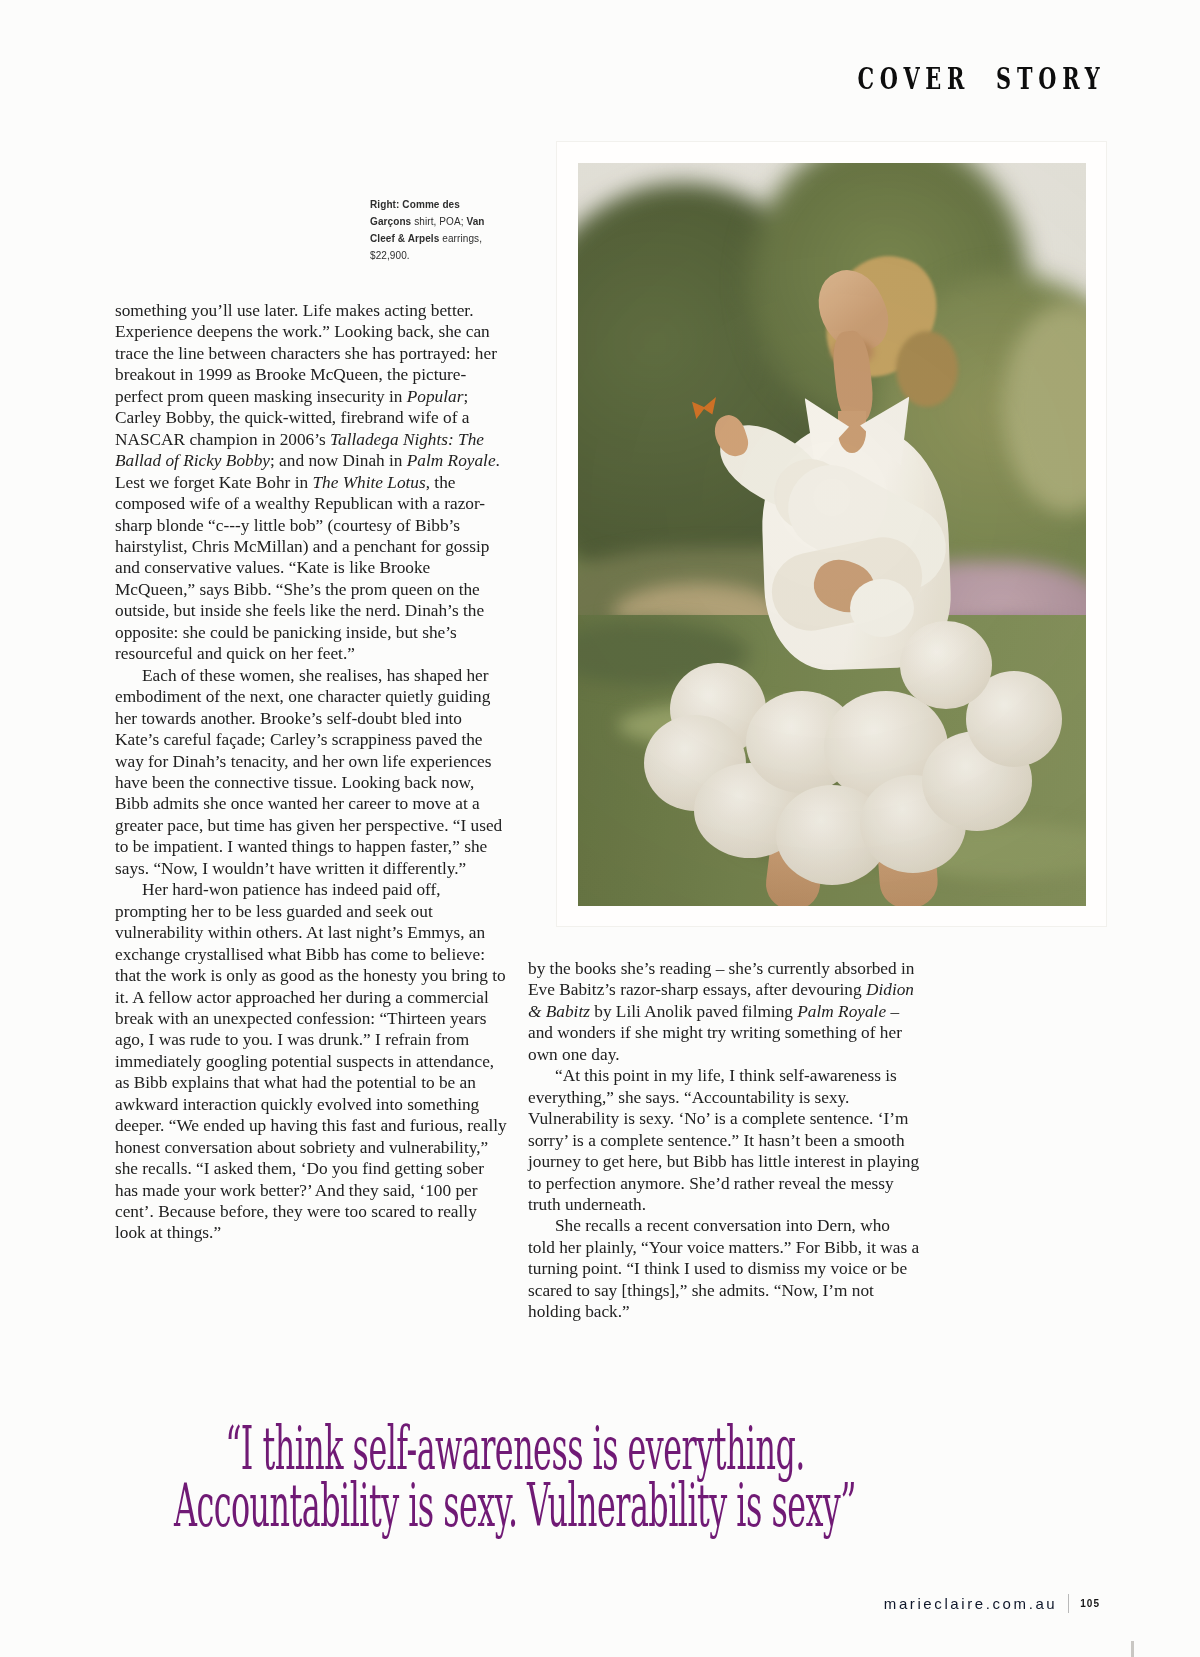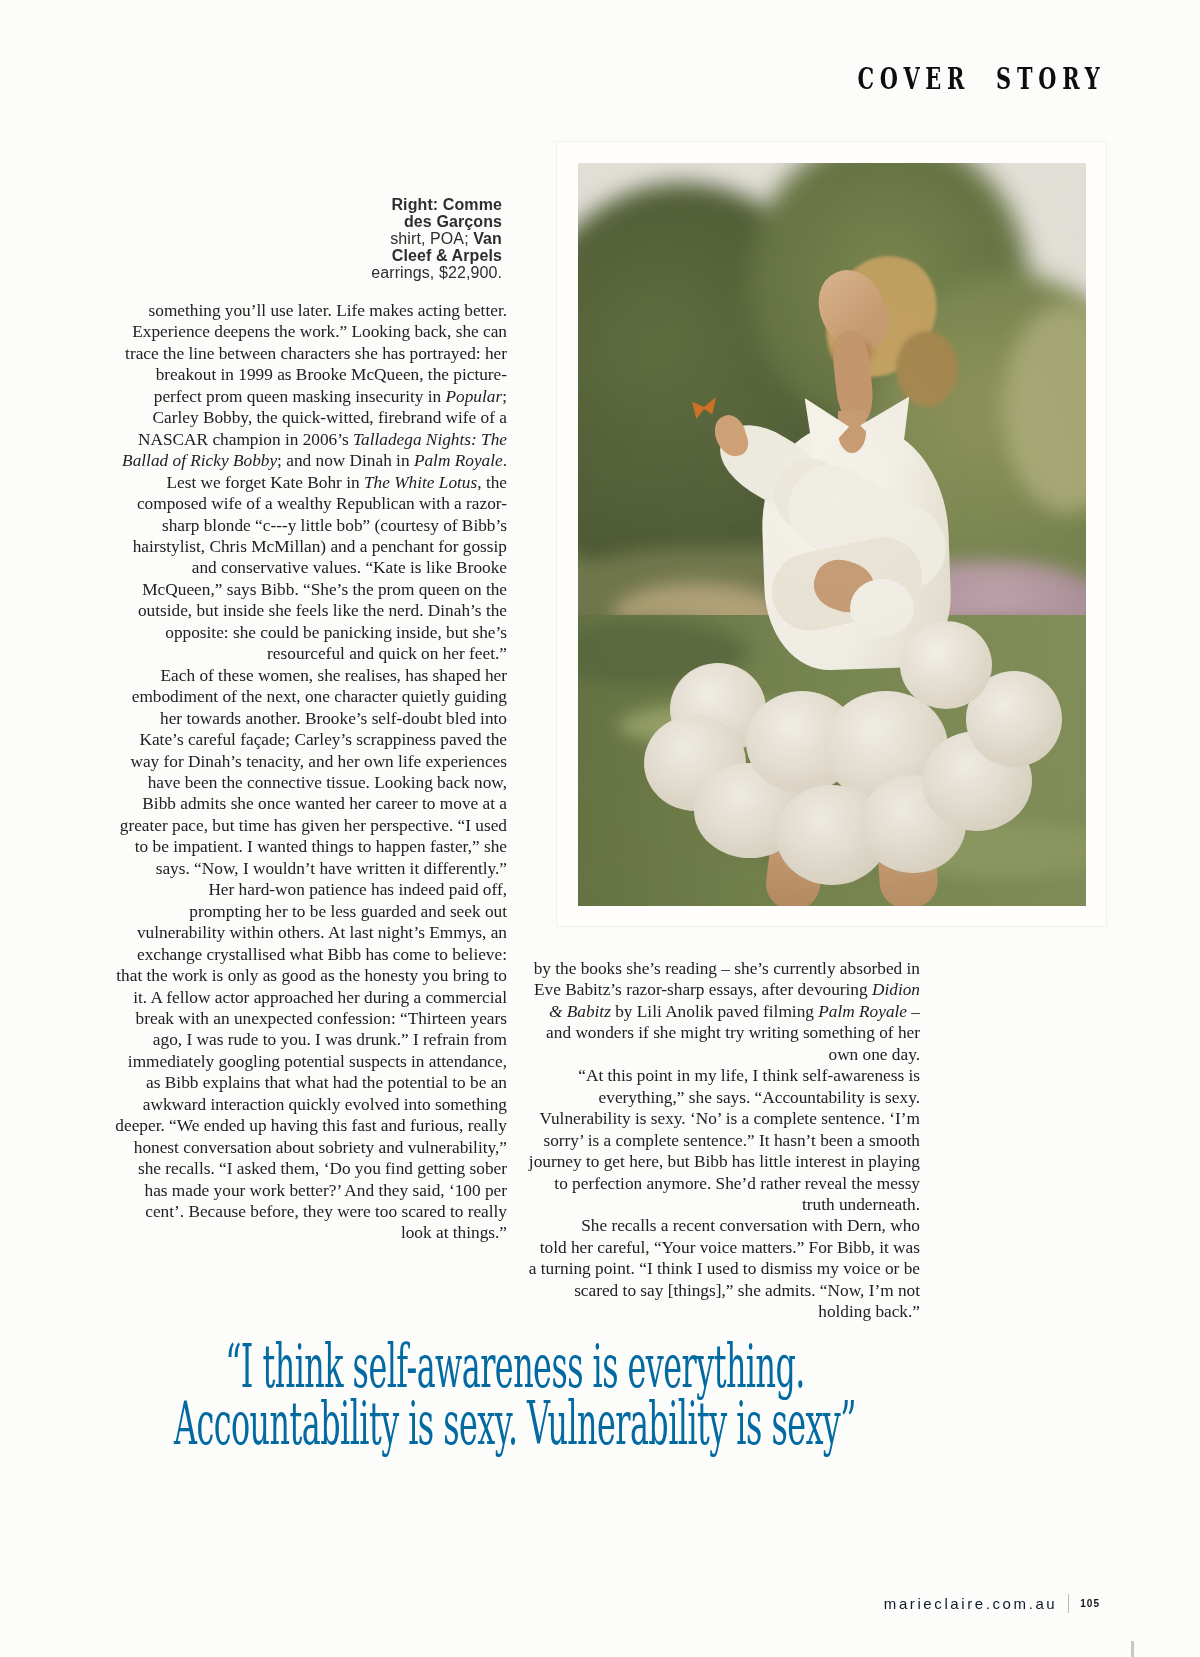--- a/index.html
+++ b/index.html
@@ -1,36 +1,36 @@
 <!DOCTYPE html>
 <html style="--photo-sky: #e8e6df; --photo-foliage_dark: #47552f; --photo-foliage_light: #8b9156; --photo-flowers: #a98c99; --photo-lawn: #74844d; --photo-dress: #f3f0e8; --photo-skin: #c89a70; --photo-hair: #c2a05e; --photo-butterfly: #cf6d1e;"><head>
 <meta charset="utf-8">
 <title>Magazine Page</title>
 <style>
   html,body{margin:0;padding:0;background:#e9e9e9;}
   .page{
     position:relative;width:1200px;height:1657px;margin:0 auto;
     background:#fcfcfb;overflow:hidden;
-    font-family:"Liberation Serif", serif;color:#1f1f1f;text-align:right;
+    font-family:"Liberation Serif", serif;color:#1f1f1f;
   }
 
   
   .section-header{
     position:absolute;top:62px;right:95px;
     font-family:"DejaVu Serif", serif;font-weight:bold;
     font-size:29px;letter-spacing:8px;word-spacing:18px;
     transform:scaleX(0.72);transform-origin:right center;
     color:#0d0d0d;white-space:nowrap;
   }
 
   
   .caption{
     position:absolute;left:370px;top:196px;width:132px;
     font-family:"Liberation Sans", sans-serif;
-    font-size:16px;line-height:17px;color:#2e2e2e;letter-spacing:0.1px;
+    font-size:10px;line-height:17px;color:#2e2e2e;letter-spacing:0.1px;
   }
   .caption .bd{font-weight:bold;}
 
   
   .photo-plate{
     position:absolute;left:556px;top:141px;width:551px;height:786px;
     background:#fffefd;border:1px solid #f2f1ed;box-sizing:border-box;
   }
   .photo{
     position:absolute;left:21px;top:21px;width:508px;height:743px;
@@ -113,21 +113,21 @@
   .col-left{left:115px;top:300px;height:1108px;overflow:hidden;}
   .col-right{left:528px;top:958px;}
   .body-para{margin:0;}
   .body-para.indent{text-indent:27px;}
   .it{font-style:italic;}
   .bd{font-weight:bold;}
   .credit{margin:22px 0 0 0;font-style:italic;}
   .credit .rm{font-style:normal;}
 
   
-  .pull-quote{position:absolute;left:115px;top:1338px;width:800px;color:#0369a1;}
+  .pull-quote{position:absolute;left:115px;top:1420px;width:800px;color:#701a75;}
   .quote-line{
     position:relative;left:50%;width:max-content;white-space:nowrap;
     transform:translateX(-50%) scaleX(0.53);transform-origin:center;
     font-family:"DejaVu Serif", serif;font-size:60px;line-height:57px;
     letter-spacing:-1px;
   }
 
   
   .footer{position:absolute;top:1594px;right:100px;display:flex;align-items:center;gap:11px;
     font-family:"Liberation Sans", sans-serif;}
@@ -199,21 +199,21 @@
   <div class="col col-left">
       <p class="body-para"><span class="rm">something you’ll use later. Life makes acting better. Experience deepens the work.” Looking back, she can trace the line between characters she has portrayed: her breakout in 1999 as Brooke McQueen, the picture-perfect prom queen masking insecurity in </span><span class="it">Popular</span><span class="rm">; Carley Bobby, the quick-witted, firebrand wife of a NASCAR champion in 2006’s </span><span class="it">Talladega Nights: The Ballad of Ricky Bobby</span><span class="rm">; and now Dinah in </span><span class="it">Palm Royale</span><span class="rm">. Lest we forget Kate Bohr in </span><span class="it">The White Lotus</span><span class="rm">, the composed wife of a wealthy Republican with a razor-sharp blonde “c---y little bob” (courtesy of Bibb’s hairstylist, Chris McMillan) and a penchant for gossip and conservative values. “Kate is like Brooke McQueen,” says Bibb. “She’s the prom queen on the outside, but inside she feels like the nerd. Dinah’s the opposite: she could be panicking inside, but she’s resourceful and quick on her feet.”</span></p>
       <p class="body-para indent"><span class="rm">Each of these women, she realises, has shaped her embodiment of the next, one character quietly guiding her towards another. Brooke’s self-doubt bled into Kate’s careful façade; Carley’s scrappiness paved the way for Dinah’s tenacity, and her own life experiences have been the connective tissue. Looking back now, Bibb admits she once wanted her career to move at a greater pace, but time has given her perspective. “I used to be impatient. I wanted things to happen faster,” she says. “Now, I wouldn’t have written it differently.”</span></p>
       <p class="body-para indent"><span class="rm">Her hard-won patience has indeed paid off, prompting her to be less guarded and seek out vulnerability within others. At last night’s Emmys, an exchange crystallised what Bibb has come to believe: that the work is only as good as the honesty you bring to it. A fellow actor approached her during a commercial break with an unexpected confession: “Thirteen years ago, I was rude to you. I was drunk.” I refrain from immediately googling potential suspects in attendance, as Bibb explains that what had the potential to be an awkward interaction quickly evolved into something deeper. “We ended up having this fast and furious, really honest conversation about sobriety and vulnerability,” she recalls. “I asked them, ‘Do you find getting sober has made your work better?’ And they said, ‘100 per cent’. Because before, they were too scared to really look at things.”</span></p>
     </div>
 
   <div class="col col-right">
     <div>
         <p class="body-para"><span class="rm">by the books she’s reading – she’s currently absorbed in Eve Babitz’s razor-sharp essays, after devouring </span><span class="it">Didion &amp; Babitz</span><span class="rm"> by Lili Anolik paved filming </span><span class="it">Palm Royale</span><span class="rm"> – and wonders if she might try writing something of her own one day.</span></p>
         <p class="body-para indent"><span class="rm">“At this point in my life, I think self-awareness is everything,” she says. “Accountability is sexy. Vulnerability is sexy. ‘No’ is a complete sentence. ‘I’m sorry’ is a complete sentence.” It hasn’t been a smooth journey to get here, but Bibb has little interest in playing to perfection anymore. She’d rather reveal the messy truth underneath.</span></p>
-        <p class="body-para indent"><span class="rm">She recalls a recent conversation with Dern, who told her careful, “Your voice matters.” For Bibb, it was a turning point. “I think I used to dismiss my voice or be scared to say [things],” she admits. “Now, I’m not holding back.”</span></p>
+        <p class="body-para indent"><span class="rm">She recalls a recent conversation into Dern, who told her plainly, “Your voice matters.” For Bibb, it was a turning point. “I think I used to dismiss my voice or be scared to say [things],” she admits. “Now, I’m not holding back.”</span></p>
       </div>
   </div>
 
   <div class="pull-quote">
     <div class="quote-line">“I think self-awareness is everything.</div>
     <div class="quote-line">Accountability is sexy. Vulnerability is sexy”</div>
   </div>
 
   <div class="footer">
     <span class="site">marieclaire.com.au</span>

